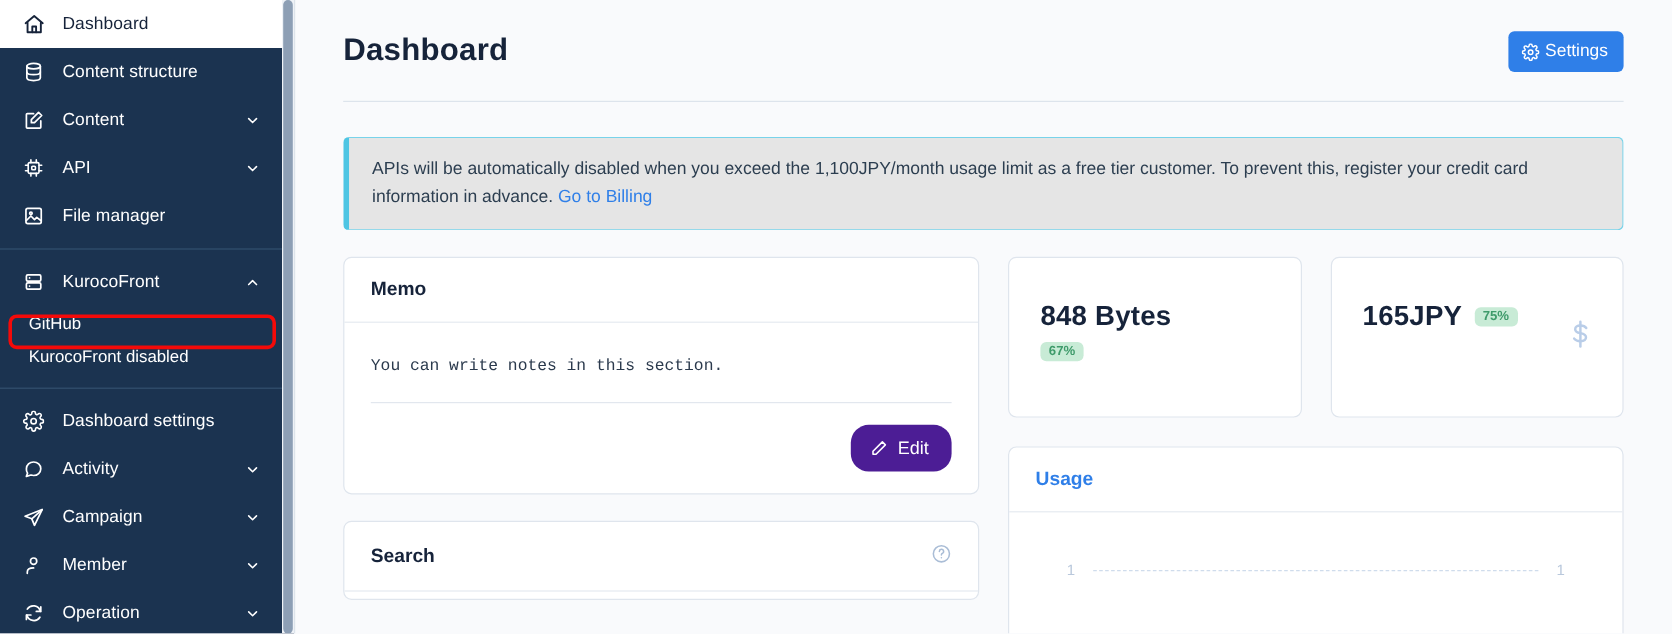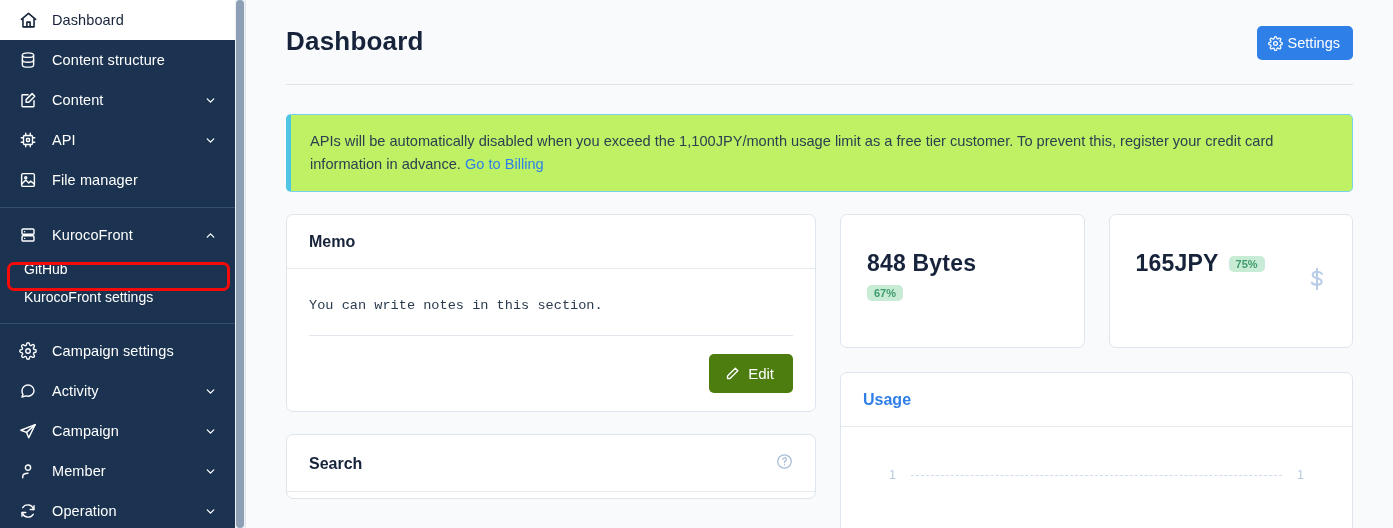--- a/index.html
+++ b/index.html
@@ -92,21 +92,21 @@
     font-size: 14.5px; cursor: pointer;
     font-family: "Liberation Sans", sans-serif;
   }
   .head-rule {
     margin: 24px 40px 0 40px; height: 1px; background: #dde4ec;
   }
 
   
   .alert {
     margin: 29px 40px 0 40px;
-    background: #bef264;
+    background: #e5e5e5;
     border: 1px solid #78d3ea;
     border-left: 5px solid #4ec5e3;
     border-radius: 5px;
     padding: 15px 20px 16px 19px;
     color: #2c3e50;
     font-size: 14.6px;
     line-height: 1.55;
   }
   .alert a { color: #2f7fe8; text-decoration: none; }
 
@@ -134,22 +134,22 @@
   .card-body { padding: 20px 22px 18px 22px; }
   .memo-text {
     font-family: "Liberation Mono", monospace;
     font-size: 13.6px; color: #2b3a4d;
     padding: 9px 0 22px 0;
   }
   .memo-rule { height: 1px; background: #e2e7ee; }
   .memo-actions { display: flex; justify-content: flex-end; padding-top: 18px; }
   .edit-btn {
     display: inline-flex; align-items: center; gap: 8px;
-    background: #4d7c0f; color: #fff; border: none;
-    border-radius: 5px; padding: 11px 19px 11px 16px;
+    background: #4c1d95; color: #fff; border: none;
+    border-radius: 15px; padding: 11px 19px 11px 16px;
     font-size: 15px; cursor: pointer;
     font-family: "Liberation Sans", sans-serif;
   }
 
   .stats-row { display: flex; gap: 24px; }
   .stat-card {
     flex: 1 1 0; min-width: 0;
     background: #fff; border: 1px solid #dfe5ed; border-radius: 7px;
     padding: 28px 22px 26px 26px;
     height: 134px;
@@ -271,33 +271,33 @@
         <svg width="13" height="13" viewBox="0 0 24 24" fill="none" stroke="#ffffff" stroke-width="2.4" stroke-linecap="round" stroke-linejoin="round">
             <path d="m6 15 6-6 6 6"></path>
           </svg>
       </span>
     </div>
 
     <div class="sub-item highlighted">
       <span>GitHub</span>
     </div>
     <div class="sub-item">
-      <span>KurocoFront settings</span>
+      <span>KurocoFront disabled</span>
     </div>
 
     <div class="nav-divider" style="margin-top:12px;"></div>
 
     <div class="nav-item">
       <span class="nav-icon">
         <svg width="18" height="18" viewBox="0 0 24 24" fill="none" stroke="#ffffff" stroke-width="1.8" stroke-linecap="round" stroke-linejoin="round">
             <circle cx="12" cy="12" r="3"></circle>
             <path d="M19.4 15a1.6 1.6 0 0 0 .3 1.8l.1.1a2 2 0 1 1-2.8 2.8l-.1-.1a1.6 1.6 0 0 0-1.8-.3 1.6 1.6 0 0 0-1 1.5V21a2 2 0 1 1-4 0v-.1a1.6 1.6 0 0 0-1-1.5 1.6 1.6 0 0 0-1.8.3l-.1.1a2 2 0 1 1-2.8-2.8l.1-.1a1.6 1.6 0 0 0 .3-1.8 1.6 1.6 0 0 0-1.5-1H3a2 2 0 1 1 0-4h.1a1.6 1.6 0 0 0 1.5-1 1.6 1.6 0 0 0-.3-1.8l-.1-.1a2 2 0 1 1 2.8-2.8l.1.1a1.6 1.6 0 0 0 1.8.3H9a1.6 1.6 0 0 0 1-1.5V3a2 2 0 1 1 4 0v.1a1.6 1.6 0 0 0 1 1.5 1.6 1.6 0 0 0 1.8-.3l.1-.1a2 2 0 1 1 2.8 2.8l-.1.1a1.6 1.6 0 0 0-.3 1.8V9a1.6 1.6 0 0 0 1.5 1H21a2 2 0 1 1 0 4h-.1a1.6 1.6 0 0 0-1.5 1z"></path>
           </svg>
       </span>
-      <span class="nav-label">Campaign settings</span>
+      <span class="nav-label">Dashboard settings</span>
     </div>
 
     <div class="nav-item">
       <span class="nav-icon">
         <svg width="18" height="18" viewBox="0 0 24 24" fill="none" stroke="#ffffff" stroke-width="1.9" stroke-linecap="round" stroke-linejoin="round">
             <path d="M20 11.5c0 4.1-3.6 7.5-8 7.5-1 0-2-.2-2.9-.5L4 20l1.3-3.6A7.2 7.2 0 0 1 4 11.5C4 7.4 7.6 4 12 4s8 3.4 8 7.5z"></path>
           </svg>
       </span>
       <span class="nav-label">Activity</span>
       <span class="chev">

